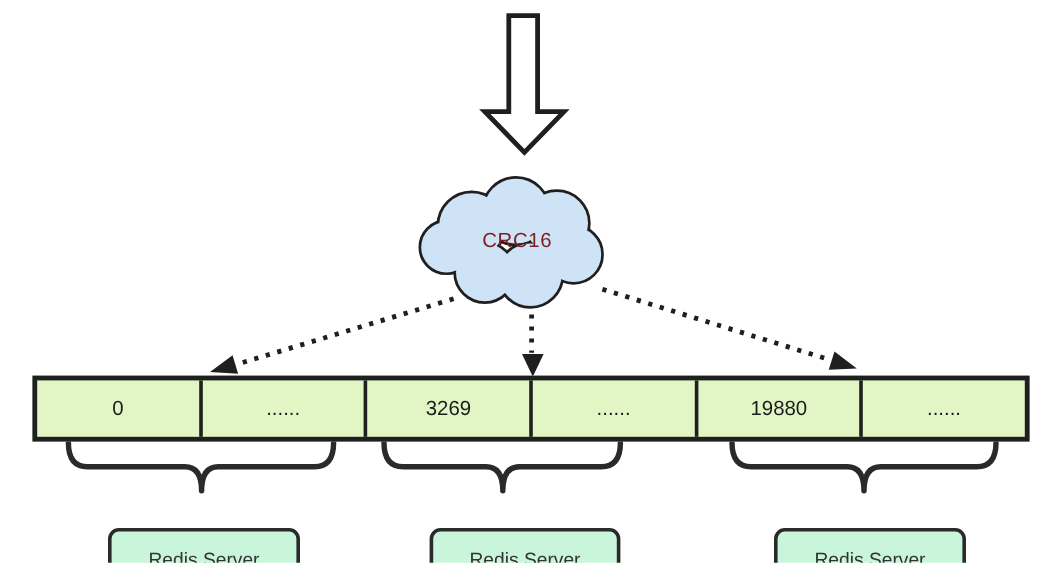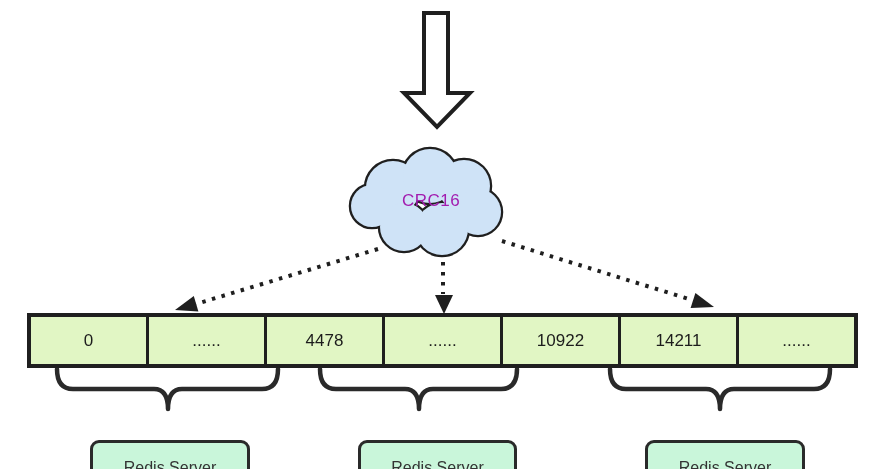--- a/index.html
+++ b/index.html
@@ -5,21 +5,21 @@
   html, body { margin:0; padding:0; }
   body {
     width:870px; height:469px; overflow:hidden; background:#ffffff;
     font-family:"Liberation Sans", sans-serif;
   }
   .canvas { position:relative; width:870px; height:469px; background:#ffffff; }
   svg.layer { position:absolute; left:0; top:0; width:870px; height:469px; }
 
   .crc-label {
     position:absolute; left:381px; top:191px; width:100px;
-    text-align:center; font-size:17px; color:#a21caf; letter-spacing:0.5px;
+    text-align:center; font-size:17px; color:#7f1d1d; letter-spacing:0.5px;
   }
 
   .slot-row {
     position:absolute; left:27px; top:313px; width:831px; height:55px;
     box-sizing:border-box; border:4px solid var(--stroke,#1f1f1f);
     display:flex; background:var(--slot-fill,#e1f6c4);
   }
   .slot-cell {
     flex:1; display:flex; align-items:center; justify-content:center;
     font-size:17px; color:#1c1c1c; border-left:3px solid var(--stroke,#1f1f1f);
@@ -87,24 +87,23 @@
       <path d="M 320 369 Q 320 389 336 389 L 405 389 Q 419 389 419 409 Q 419 389 433 389 L 501 389 Q 517 389 517 369"></path>
       <path d="M 610 369 Q 610 389 626 389 L 706 389 Q 720 389 720 409 Q 720 389 734 389 L 814 389 Q 830 389 830 369"></path>
     </g>
   </svg>
 
   <div class="crc-label">CRC16</div>
 
   <div class="slot-row">
     <div class="slot-cell">0</div>
     <div class="slot-cell">......</div>
-    <div class="slot-cell">4478</div>
+    <div class="slot-cell">3269</div>
     <div class="slot-cell">......</div>
-    <div class="slot-cell">10922</div>
-    <div class="slot-cell">14211</div>
+    <div class="slot-cell">19880</div>
     <div class="slot-cell">......</div>
   </div>
 
   <div class="server-box b1">
     <span>Redis Server</span>
   </div>
   <div class="server-box b2">
     <span>Redis Server</span>
   </div>
   <div class="server-box b3">

